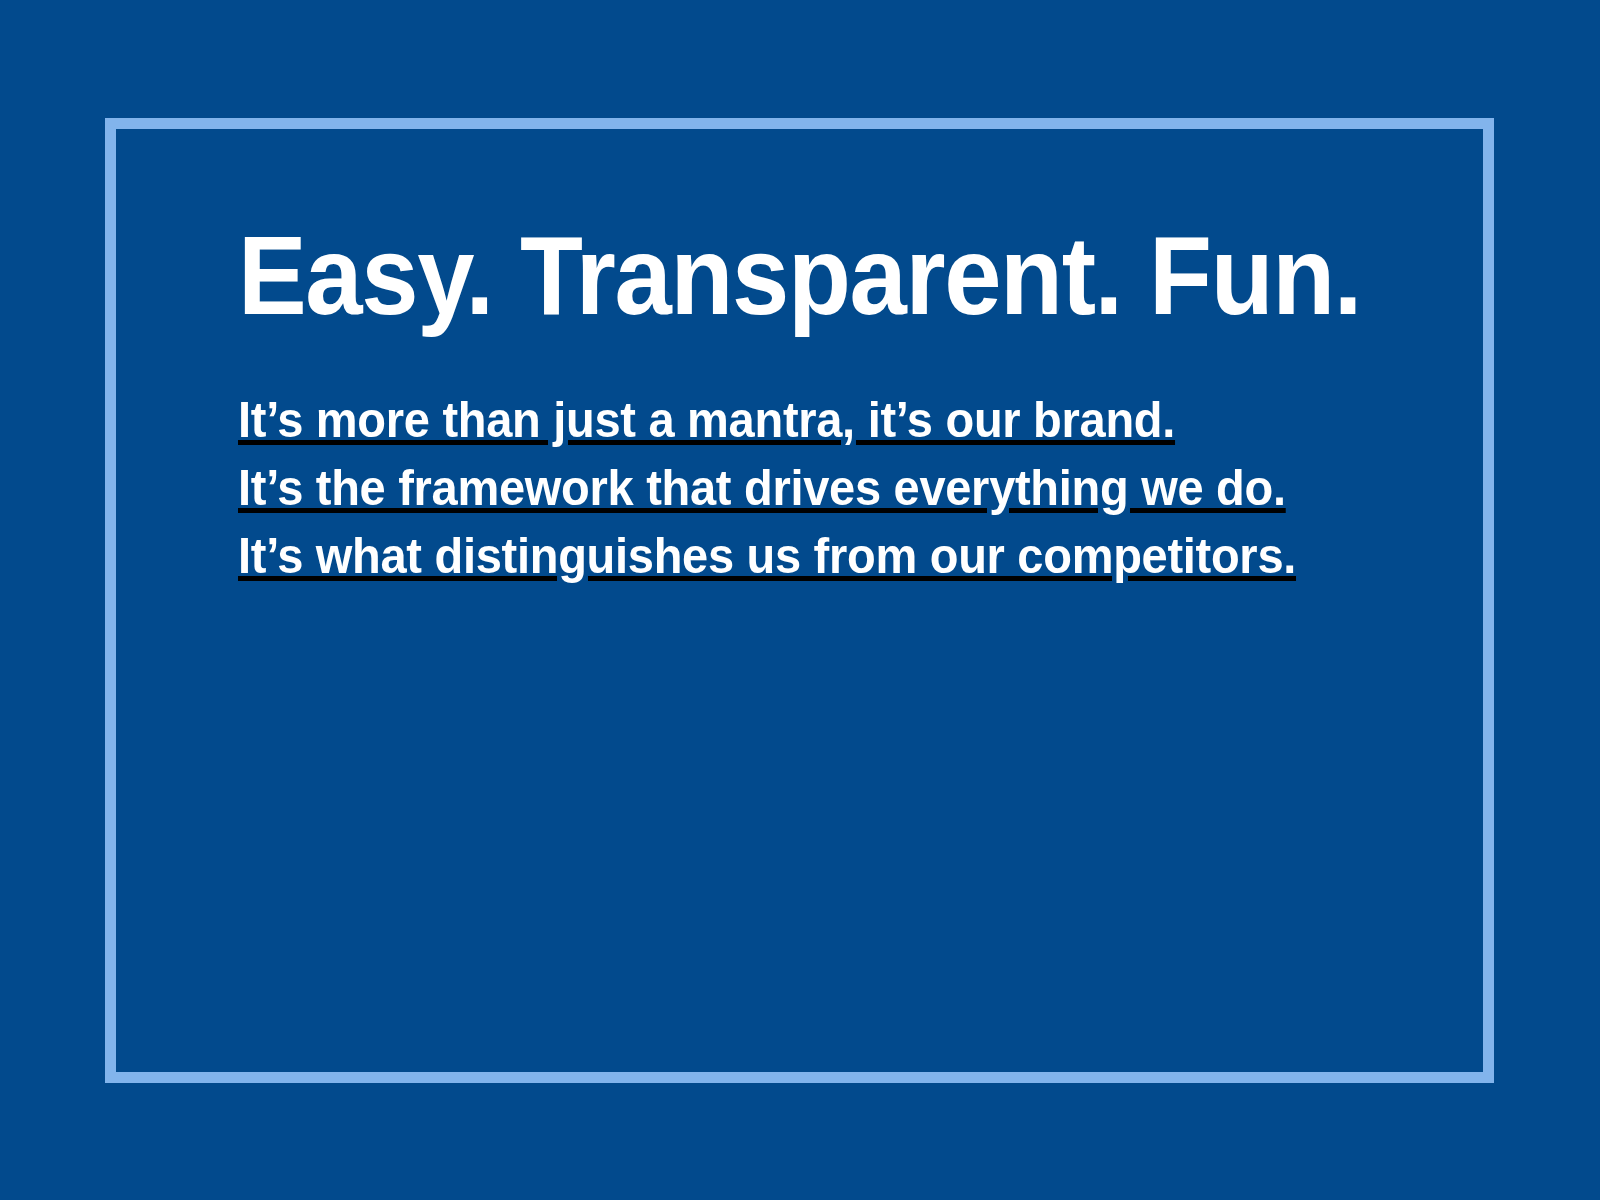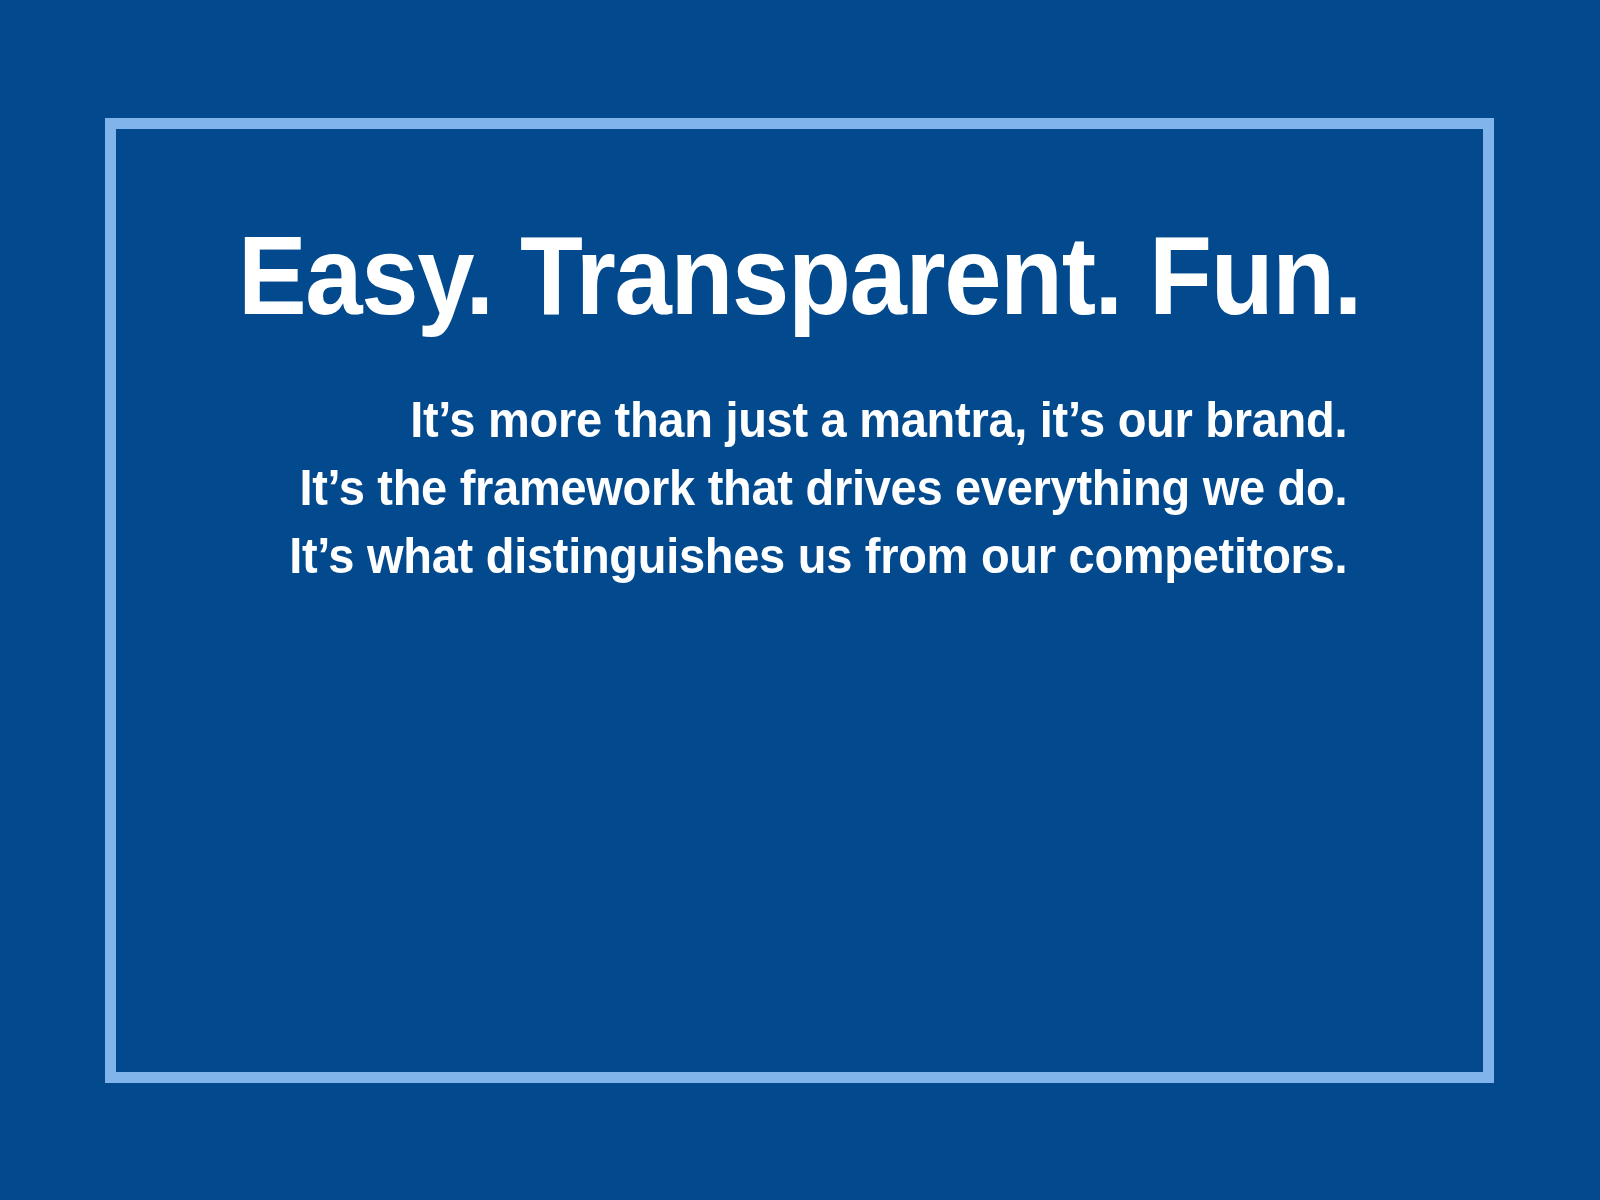--- a/index.html
+++ b/index.html
@@ -16,21 +16,20 @@
     background: #024a8d;
   }
 
   
   .slide {
     position: relative;
     width: 1471px;
     height: 1200px;
     background: #024a8d;
     box-sizing: border-box;
-    text-align: right;
   }
 
   
   .frame {
     position: absolute;
     left: 105px;
     top: 118px;
     width: 1389px;
     height: 965px;
     border: 11px solid #82b4ec;
@@ -58,20 +57,21 @@
     transform: scaleX(0.92);
     transform-origin: left center;
     white-space: nowrap;
     margin: 0;
     padding: 0;
   }
 
   
   .para-block {
     margin-top: 52px;
+    text-decoration: underline;
   }
 
   .para-line {
     font-family: "Liberation Sans", sans-serif;
     font-weight: 600;
     font-size: 50px;
     line-height: 68px;
     letter-spacing: -0.3px;
     color: #ffffff;
     transform: scaleX(0.94);

